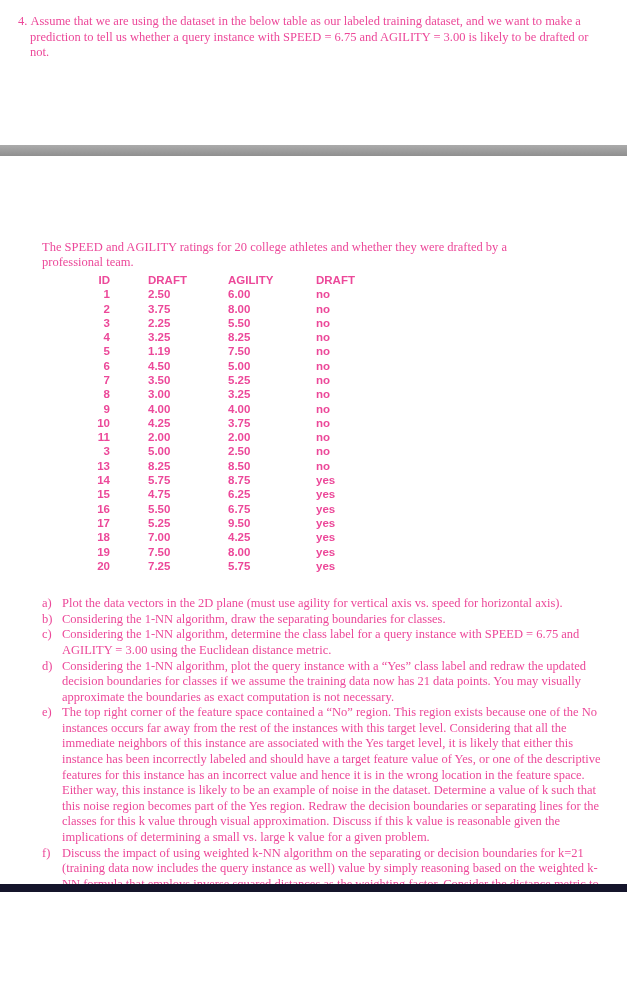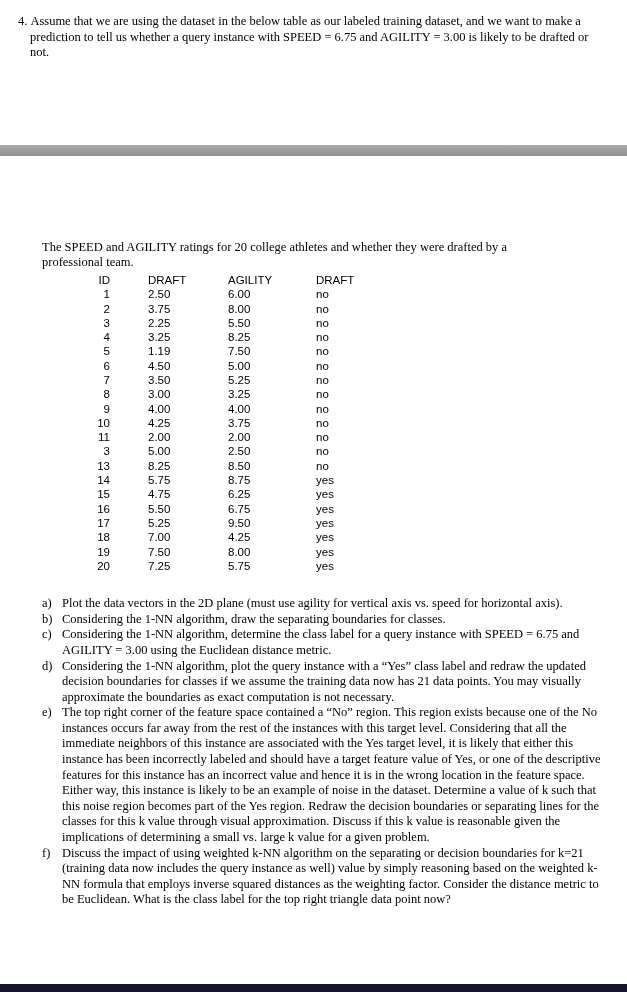--- a/index.html
+++ b/index.html
@@ -3,25 +3,25 @@
 <meta charset="utf-8">
 <style>
   html, body {
     margin: 0;
     padding: 0;
     background: #ffffff;
   }
   .page {
     position: relative;
     width: 627px;
-    height: 992px;
+    height: 892px;
     background: #ffffff;
     overflow: hidden;
     font-family: "Liberation Serif", serif;
-    color: #000000;
+    color: #ec4899;
   }
   .question-head {
     margin: 14px 18px 0 18px;
     padding-left: 12px;
     text-indent: -12px;
     width: 588px;
     box-sizing: border-box;
     font-size: 12.5px;
     line-height: 15.5px;
   }
@@ -36,20 +36,21 @@
     margin: 84px 0 0 42px;
     width: 524px;
     font-size: 12.5px;
     line-height: 15.2px;
   }
   .data-table {
     margin: 3px 0 0 80px;
     font-family: "Liberation Sans", sans-serif;
     font-size: 11.5px;
     line-height: 14.3px;
+    font-weight: bold;
   }
   .trow { display: flex; }
   .tcell { white-space: nowrap; box-sizing: border-box; }
   .tcell.c0 { width: 30px;  text-align: right; }
   .tcell.c1 { width: 118px; padding-left: 38px; }
   .tcell.c2 { width: 82px; }
   .tcell.c3 { width: 70px; padding-left: 6px; }
   .subq-list {
     margin: 23px 18px 0 42px;
     font-size: 12.5px;

